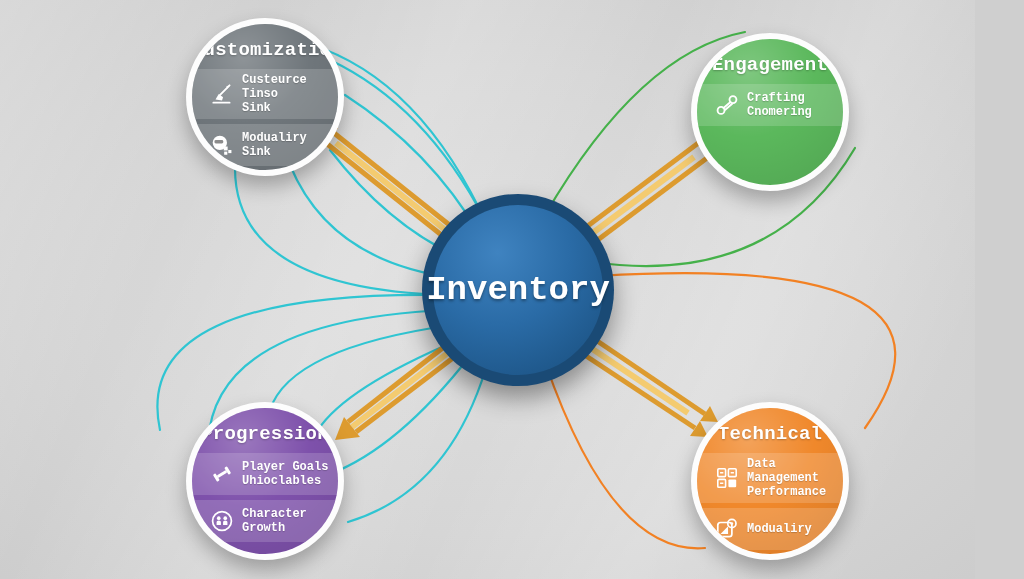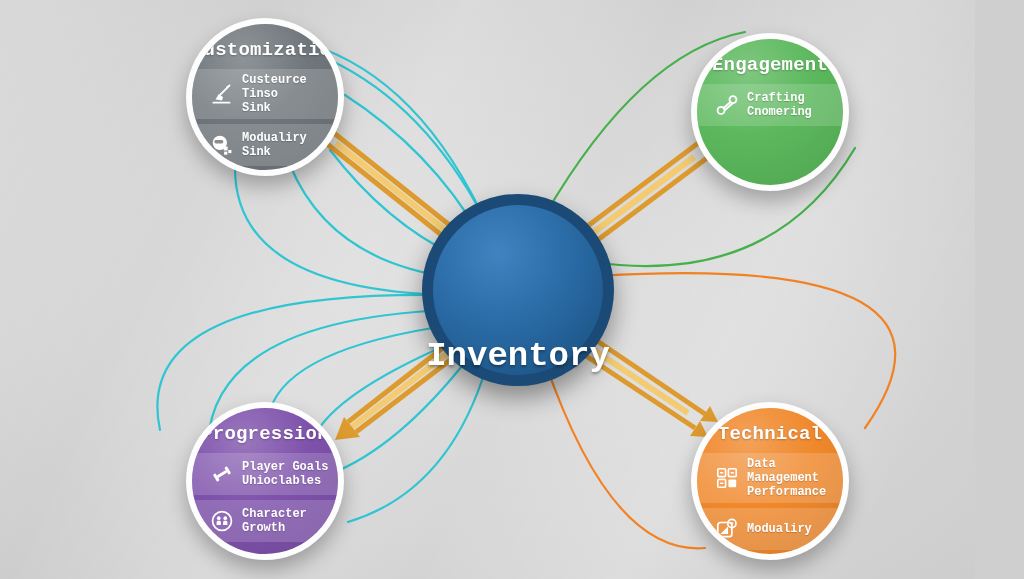--- a/index.html
+++ b/index.html
@@ -36,21 +36,21 @@
   .rows{position:relative; margin-top:8px; display:flex; flex-direction:column; gap:5px; flex:1;}
   .row{background:rgba(255,255,255,.16); display:flex; align-items:center; gap:7px;
         padding:4px 6px 4px 16px; min-height:42px; box-sizing:border-box;}
   .row .icon{width:27px; flex:0 0 27px; display:flex; align-items:center; justify-content:center;}
   .row .txt{font-size:12px; font-weight:600; line-height:1.18; text-shadow:0 1px 1px rgba(0,0,0,.2);}
 
   .center{position:absolute; left:422px; top:194px; width:192px; height:192px; border-radius:50%;
         background:var(--center-ring); box-shadow:0 12px 24px rgba(0,0,0,.38);}
   .center-inner{position:absolute; inset:11px; border-radius:50%;
         background:radial-gradient(circle at 38% 28%, #3f83c0, var(--center-fill) 45%, #1d5587 85%);
-        display:flex; align-items:flex-end; justify-content:center;}
+        display:flex; align-items:center; justify-content:center;}
   .center-label{color:#fff; font-size:34px; font-weight:700; text-shadow:0 2px 3px rgba(0,0,0,.35);}
 
   .icon svg{display:block;}
 </style>
 </head>
 <body>
 
 <div class="canvas">
 
   <svg class="wires" width="1024" height="579" viewBox="0 0 1024 579">

